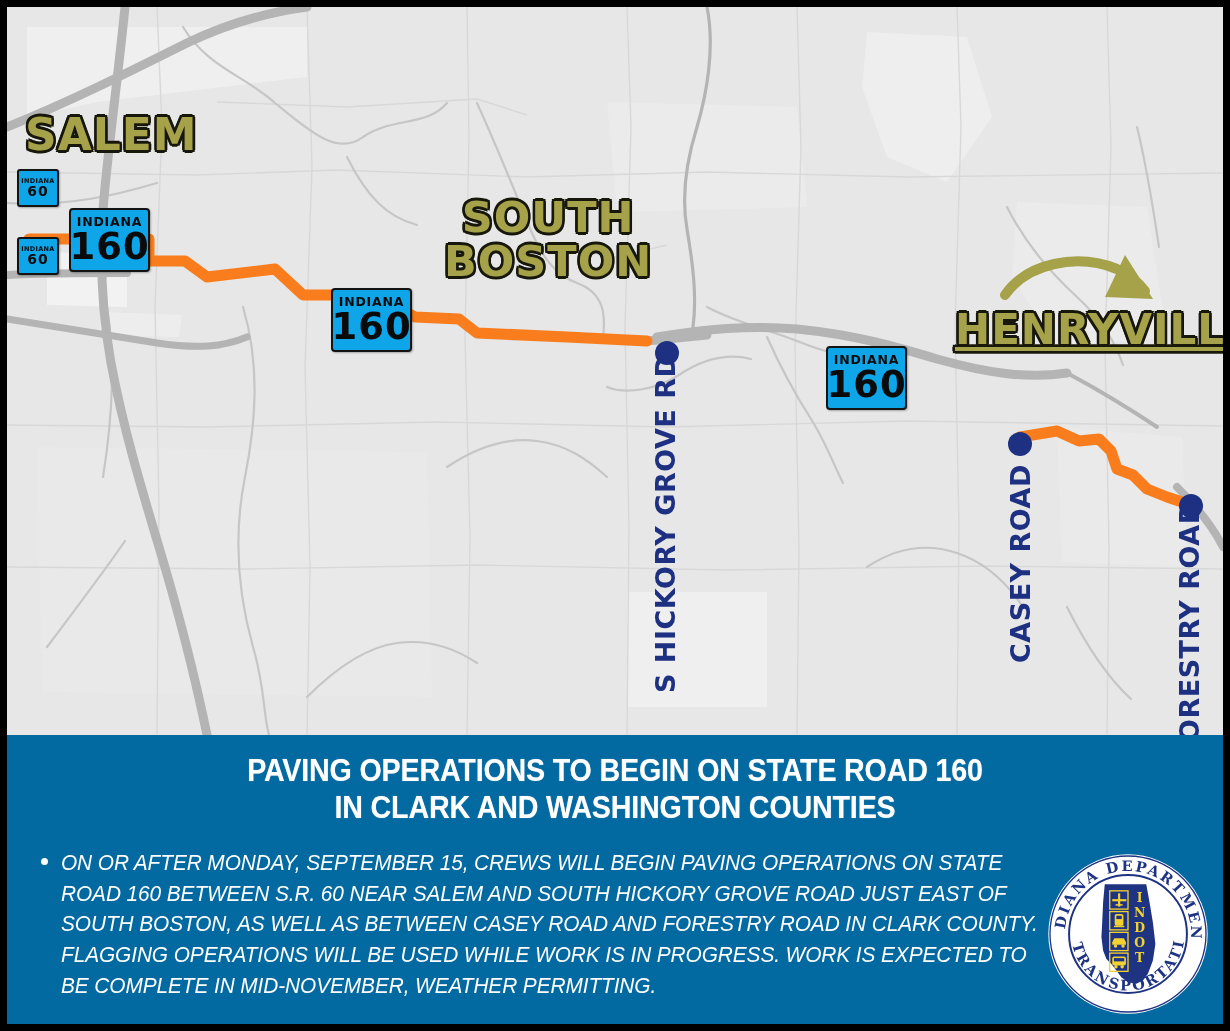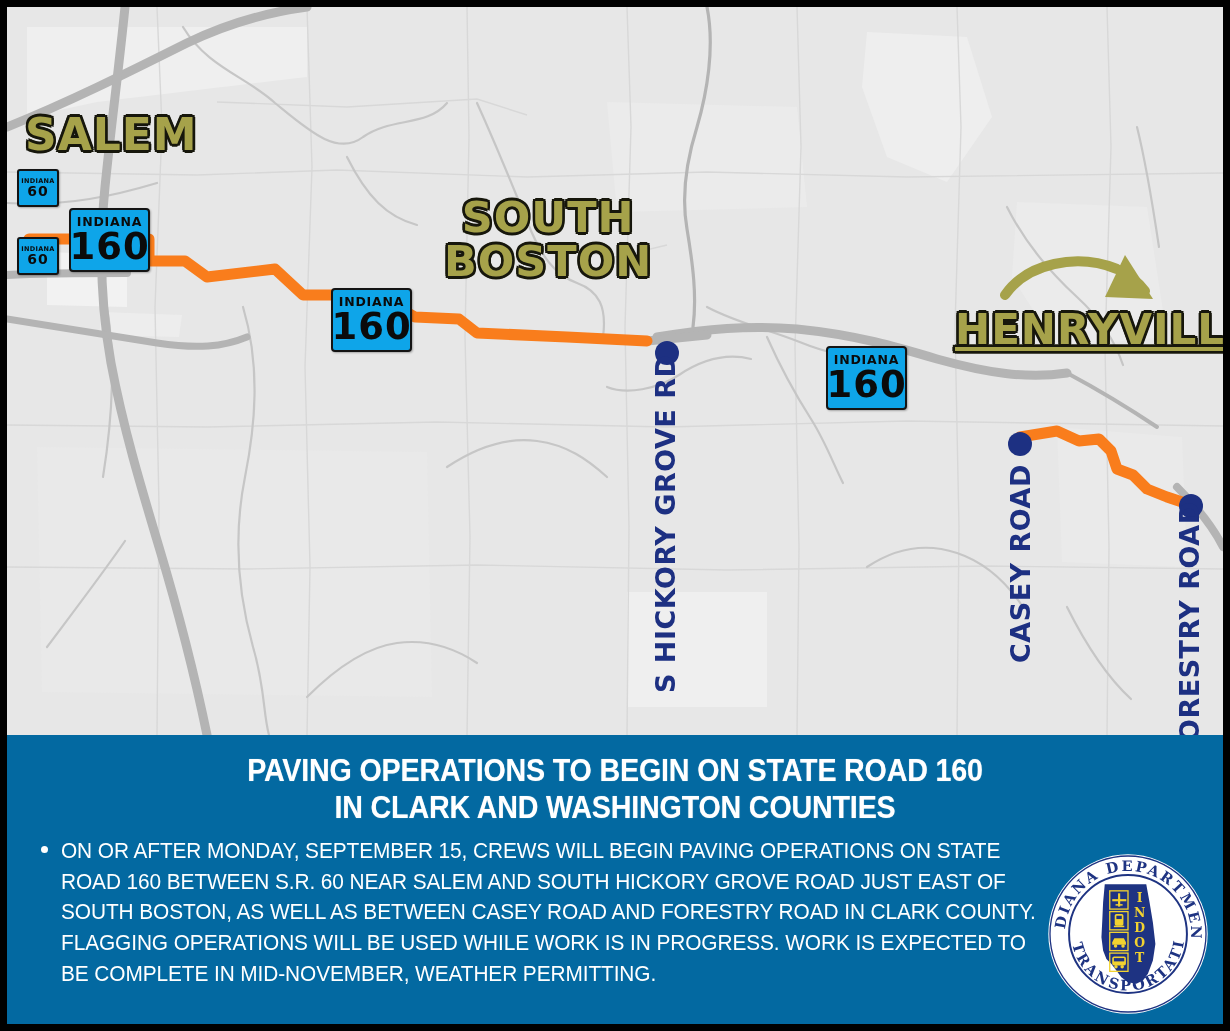--- a/index.html
+++ b/index.html
@@ -115,22 +115,23 @@
     font-family: "Liberation Sans", sans-serif;
     font-weight: bold;
     font-size: 30.5px;
     line-height: 1.22;
     letter-spacing: -.2px;
     transform: scaleX(.94);
     text-shadow: 0 0 1px rgba(255,255,255,.5);
   }
   #banner-body {
     position: absolute;
-    left: 26px; top: 101px;
+    left: 26px; top: 113px;
     width: 1040px;
+    font-style: italic;
   }
   #bullet-row { display: flex; align-items: flex-start; }
   #bullet-dot {
     flex: 0 0 auto;
     width: 7px; height: 7px;
     border-radius: 50%;
     background: #fff;
     margin: 10px 13px 0 8px;
   }
   #bullet-text {

